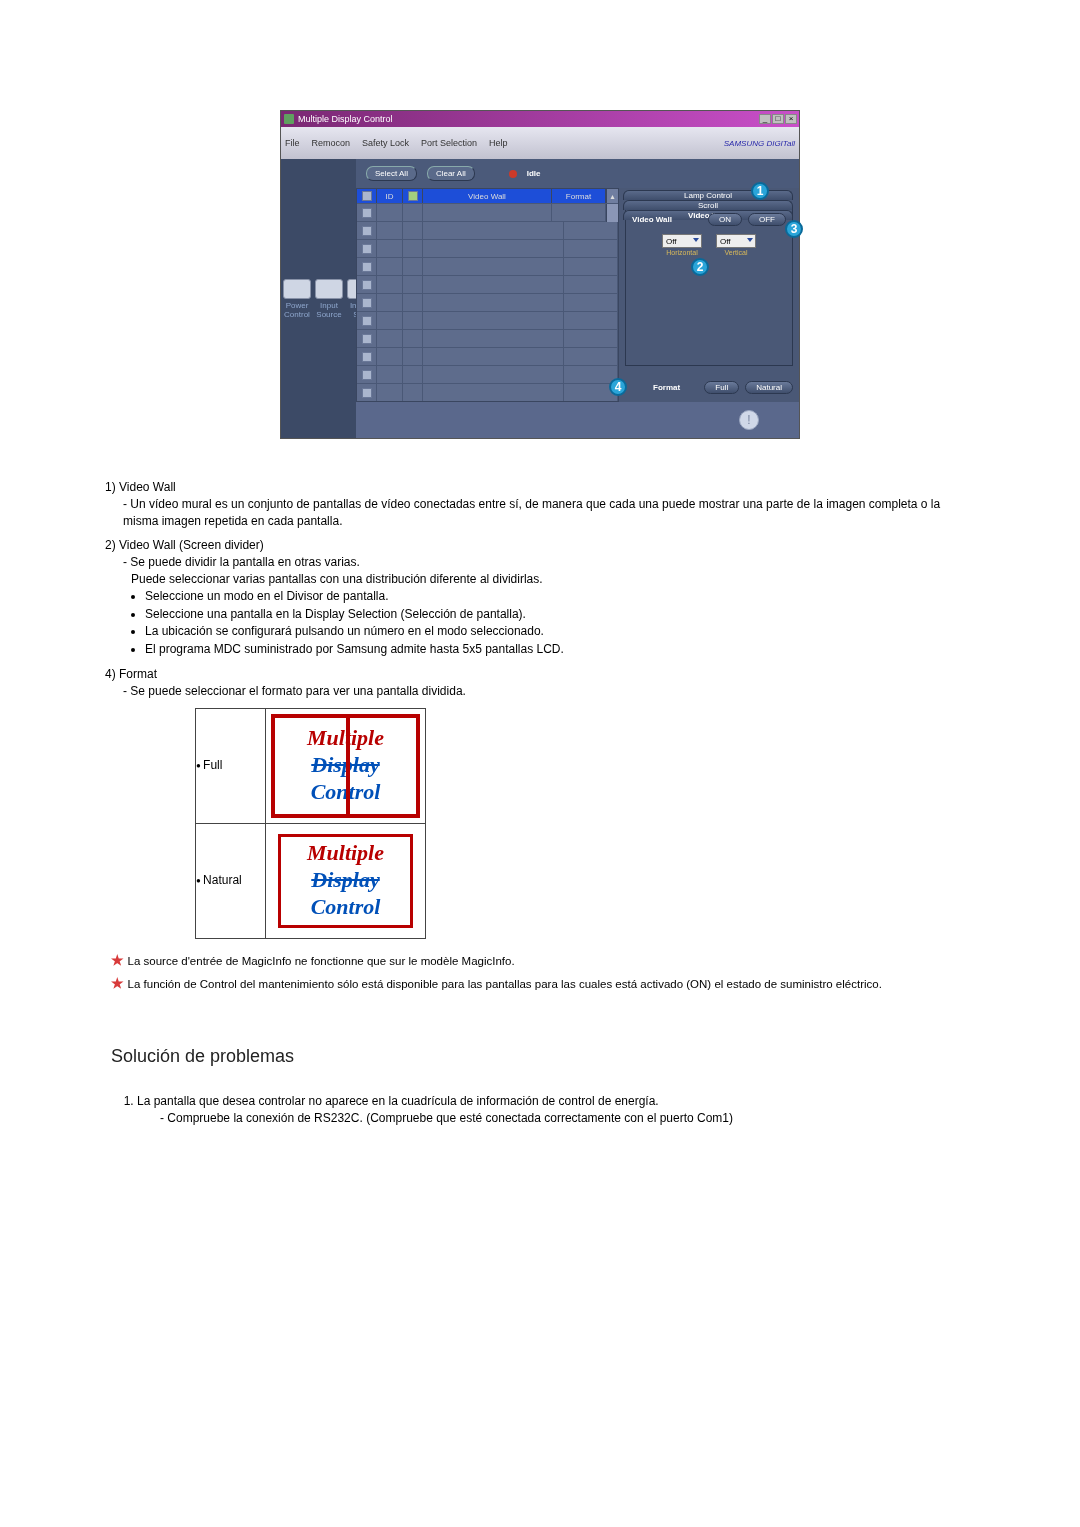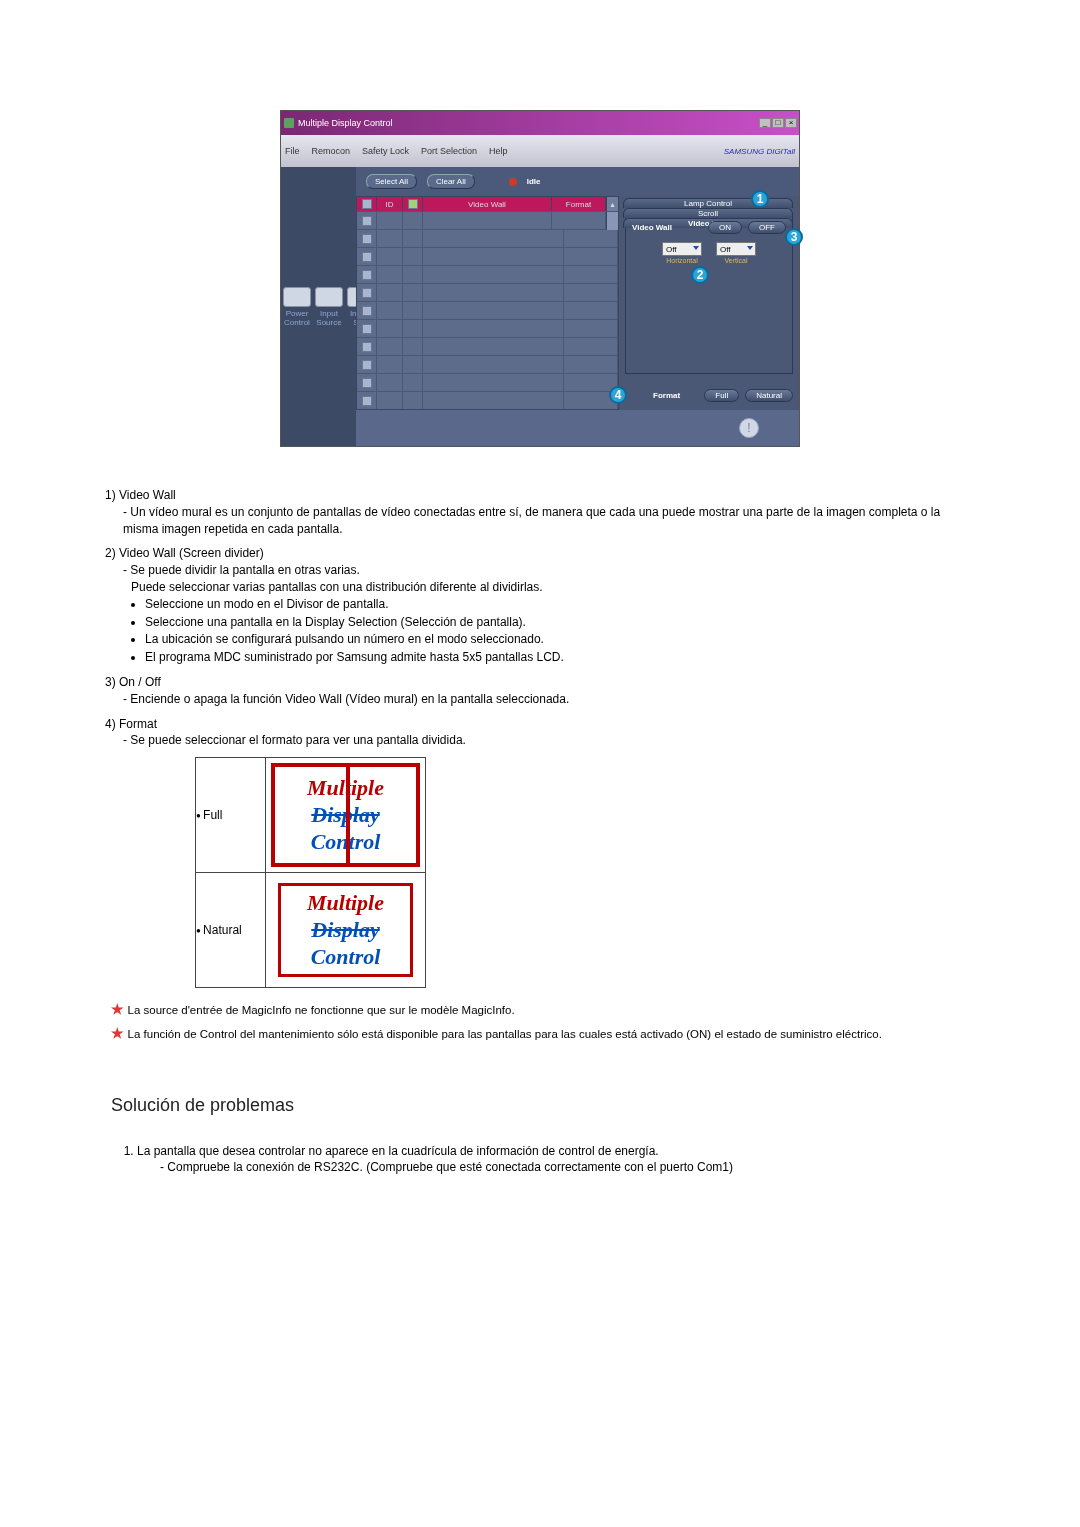--- a/index.html
+++ b/index.html
@@ -1,21 +1,21 @@
 <!DOCTYPE html>
 <html><head>
 <meta charset="utf-8">
 <style>
   * { box-sizing: border-box; margin: 0; padding: 0; }
   body { font-family: Arial, sans-serif; font-size: 12px; background: #fff; color: #000; width: 1080px; }
   .page { padding: 40px 70px 40px 70px; }
 
   
   .app-window { width: 520px; margin: 70px auto 40px auto; border: 1px solid #555; background: #4a5670; }
-  .titlebar { height: 24px; background: linear-gradient(to right, #7a2873, #c94fc9); display: flex; align-items: center; padding: 0 2px 0 3px; color: #fff; font-size: 9px; }
+  .titlebar { height: 16px; background: linear-gradient(to right, #7a2873, #c94fc9); display: flex; align-items: center; padding: 0 2px 0 3px; color: #fff; font-size: 9px; }
   .titlebar .tb-icon { width: 10px; height: 10px; background: #5fa05f; margin-right: 4px; border-radius: 1px; }
   .titlebar .tb-title { flex: 1; }
   .titlebar .tb-btns { display: flex; gap: 1px; }
   .titlebar .tb-btns span { width: 12px; height: 10px; background: #c0c0c0; border: 1px solid #888; font-size: 8px; line-height: 8px; text-align: center; color: #000; }
   .menubar { height: 32px; background: linear-gradient(#e6e6f0,#c2c2d0); display: flex; align-items: center; padding: 0 4px; font-size: 9px; color: #333; }
   .menubar .menu-item { margin-right: 12px; }
   .menubar .brand { margin-left: auto; color: #2a2aaa; font-style: italic; font-size: 8px; }
 
   .app-body { display: flex; }
   .sidebar { width: 75px; background: #3c4a66; padding: 6px 2px; display: flex; flex-direction: row; align-items: center; gap: 4px; }
@@ -25,21 +25,21 @@
   .side-item.active .side-label { color: #e9d06b; }
 
   .center-col { flex: 1; display: flex; flex-direction: column; }
   .center-top { background: #4b5a7a; padding: 7px 10px; display: flex; align-items: center; gap: 10px; }
   .btn3d { font-size: 8px; padding: 2px 8px; background: #5a6a8a; color: #fff; border-top: 1px solid #8aa; border-left: 1px solid #8aa; border-right: 1px solid #2c3850; border-bottom: 1px solid #2c3850; border-radius: 7px; }
   .idle-dot { width: 8px; height: 8px; border-radius: 50%; background: #cc3a2a; display: inline-block; }
   .idle-lbl { font-size: 8px; color: #fff; font-weight: bold; }
 
   .center-main { display: flex; flex: 1; }
   .grid-area { flex: 1; background: #5e6c8c; border: 1px solid #3a4660; }
-  .grid-header { display: flex; height: 14px; background: #be185d; font-size: 8px; color: #ddd; }
+  .grid-header { display: flex; height: 14px; background: #1d4ed8; font-size: 8px; color: #ddd; }
   .gh { display: flex; align-items: center; justify-content: center; border-right: 1px solid #3a4660; }
   .gh-chk { width: 20px; }
   .gh-id { width: 26px; }
   .gh-s { width: 20px; }
   .gh-vw { flex: 1; }
   .gh-fmt { width: 54px; }
   .gh-scroll { width: 12px; background: #707ea0; display: flex; align-items: center; justify-content: center; border-left: 1px solid #3a4660; }
   .grid-rows { }
   .grow { display: flex; height: 18px; border-top: 1px solid #4a5876; }
   .gc { border-right: 1px solid #4a5876; display: flex; align-items: center; justify-content: center; }
@@ -344,27 +344,20 @@
         <div style="margin-left:8px">Puede seleccionar varias pantallas con una distribución diferente al dividirlas.</div>
       </div>
       <ul class="bul">
         <li>Seleccione un modo en el Divisor de pantalla.</li>
         <li>Seleccione una pantalla en la Display Selection (Selección de pantalla).</li>
         <li>La ubicación se configurará pulsando un número en el modo seleccionado.</li>
         <li>El programa MDC suministrado por Samsung admite hasta 5x5 pantallas LCD.</li>
       </ul>
     </div>
 
-    <div class="num-item">
-      <span>3)</span>
-      <span>On / Off</span>
-      <div class="dash">
-          <div class="d">Enciende o apaga la función Video Wall (Vídeo mural) en la pantalla seleccionada.</div>
-        </div>
-    </div>
 
     <div class="num-item">
       <span>4)</span>
       <span>Format</span>
       <div class="dash">
           <div class="d">Se puede seleccionar el formato para ver una pantalla dividida.</div>
         </div>
     </div>
 
     <table class="fmt-table">

